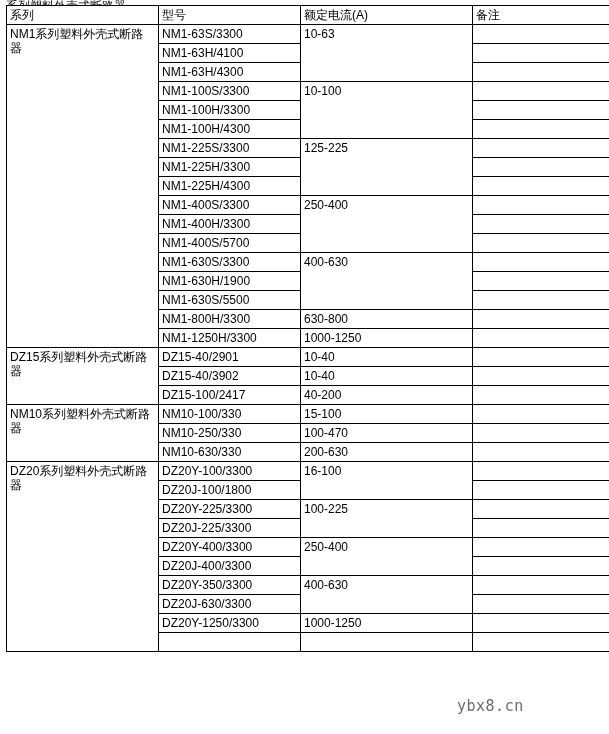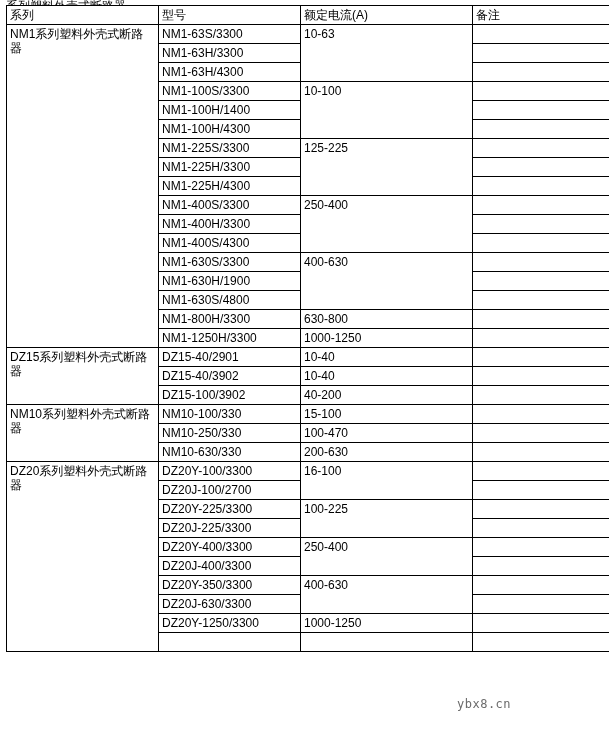--- a/index.html
+++ b/index.html
@@ -61,21 +61,21 @@
   .c0 { width: 152px; }
   .c1 { width: 142px; }
   .c2 { width: 172px; }
   .c3 { width: 142px; }
   .row-h { height: 18px; }
   .watermark {
     position: absolute;
     left: 451px;
     top: 697px;
     font-family: "DejaVu Sans Mono", monospace;
-    font-size: 12px;
+    font-size: 15px;
     color: #6b6b6b;
     letter-spacing: 0.5px;
     white-space: nowrap;
   }
 </style>
 </head>
 <body>
 
 <div class="sheet">
 
@@ -95,34 +95,34 @@
         <td>额定电流(A)</td>
         <td>备注</td>
       </tr>
     <tr class="row-h">
           <td class="series" rowspan="17">NM1系列塑料外壳式断路器</td>
           <td>NM1-63S/3300</td>
           <td class="current" rowspan="3">10-63</td>
           <td>&nbsp;</td>
         </tr>
         <tr class="row-h">
-          <td>NM1-63H/3300</td>
+          <td>NM1-63H/4100</td>
           <td>&nbsp;</td>
         </tr>
         <tr class="row-h">
           <td>NM1-63H/4300</td>
           <td>&nbsp;</td>
         </tr>
         <tr class="row-h">
           <td>NM1-100S/3300</td>
           <td class="current" rowspan="3">10-100</td>
           <td>&nbsp;</td>
         </tr>
         <tr class="row-h">
-          <td>NM1-100H/1400</td>
+          <td>NM1-100H/3300</td>
           <td>&nbsp;</td>
         </tr>
         <tr class="row-h">
           <td>NM1-100H/4300</td>
           <td>&nbsp;</td>
         </tr>
         <tr class="row-h">
           <td>NM1-225S/3300</td>
           <td class="current" rowspan="3">125-225</td>
           <td>&nbsp;</td>
@@ -138,34 +138,34 @@
         <tr class="row-h">
           <td>NM1-400S/3300</td>
           <td class="current" rowspan="3">250-400</td>
           <td>&nbsp;</td>
         </tr>
         <tr class="row-h">
           <td>NM1-400H/3300</td>
           <td>&nbsp;</td>
         </tr>
         <tr class="row-h">
-          <td>NM1-400S/4300</td>
+          <td>NM1-400S/5700</td>
           <td>&nbsp;</td>
         </tr>
         <tr class="row-h">
           <td>NM1-630S/3300</td>
           <td class="current" rowspan="3">400-630</td>
           <td>&nbsp;</td>
         </tr>
         <tr class="row-h">
           <td>NM1-630H/1900</td>
           <td>&nbsp;</td>
         </tr>
         <tr class="row-h">
-          <td>NM1-630S/4800</td>
+          <td>NM1-630S/5500</td>
           <td>&nbsp;</td>
         </tr>
         <tr class="row-h">
           <td>NM1-800H/3300</td>
           <td class="current" rowspan="1">630-800</td>
           <td>&nbsp;</td>
         </tr>
         <tr class="row-h">
           <td>NM1-1250H/3300</td>
           <td class="current" rowspan="1">1000-1250</td>
@@ -176,21 +176,21 @@
           <td>DZ15-40/2901</td>
           <td class="current" rowspan="1">10-40</td>
           <td>&nbsp;</td>
         </tr>
         <tr class="row-h">
           <td>DZ15-40/3902</td>
           <td class="current" rowspan="1">10-40</td>
           <td>&nbsp;</td>
         </tr>
         <tr class="row-h">
-          <td>DZ15-100/3902</td>
+          <td>DZ15-100/2417</td>
           <td class="current" rowspan="1">40-200</td>
           <td>&nbsp;</td>
         </tr>
         <tr class="row-h">
           <td class="series" rowspan="3">NM10系列塑料外壳式断路器</td>
           <td>NM10-100/330</td>
           <td class="current" rowspan="1">15-100</td>
           <td>&nbsp;</td>
         </tr>
         <tr class="row-h">
@@ -203,21 +203,21 @@
           <td class="current" rowspan="1">200-630</td>
           <td>&nbsp;</td>
         </tr>
         <tr class="row-h">
           <td class="series" rowspan="10">DZ20系列塑料外壳式断路器</td>
           <td>DZ20Y-100/3300</td>
           <td class="current" rowspan="2">16-100</td>
           <td>&nbsp;</td>
         </tr>
         <tr class="row-h">
-          <td>DZ20J-100/2700</td>
+          <td>DZ20J-100/1800</td>
           <td>&nbsp;</td>
         </tr>
         <tr class="row-h">
           <td>DZ20Y-225/3300</td>
           <td class="current" rowspan="2">100-225</td>
           <td>&nbsp;</td>
         </tr>
         <tr class="row-h">
           <td>DZ20J-225/3300</td>
           <td>&nbsp;</td>

